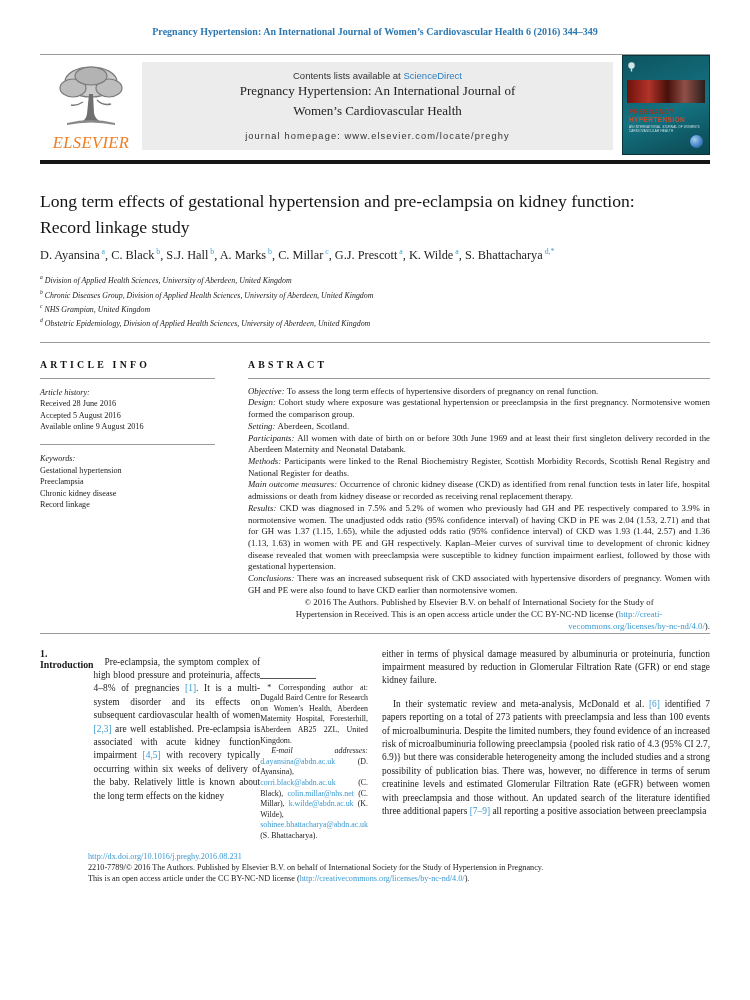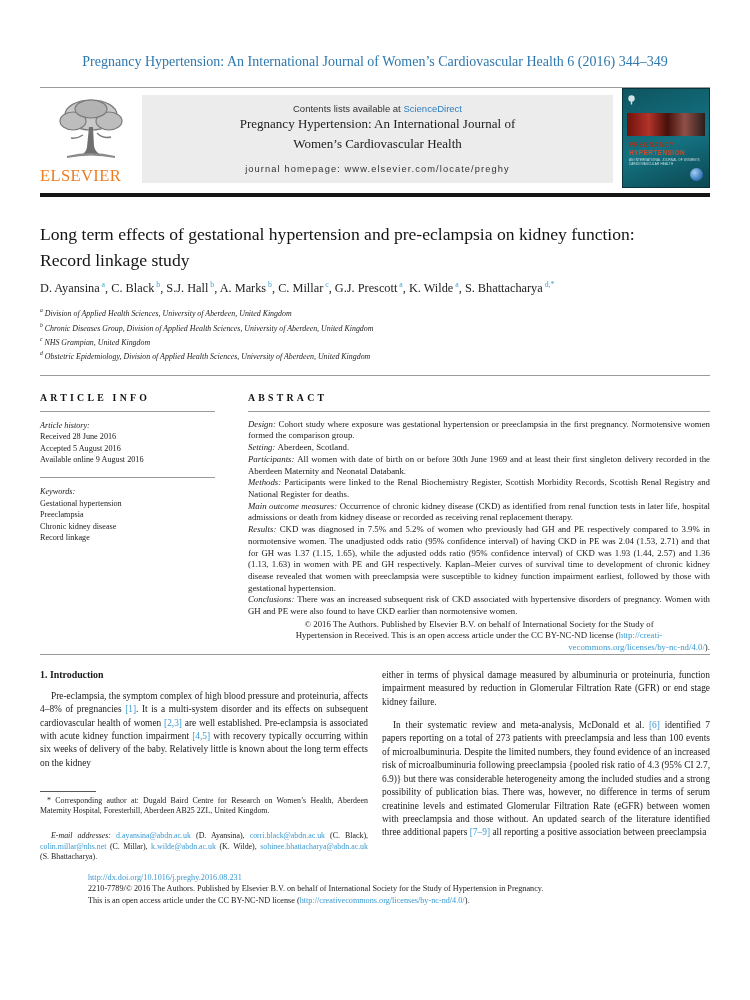--- a/index.html
+++ b/index.html
@@ -4,27 +4,27 @@
 <style>
   html,body{margin:0;padding:0;}
   body{
     width:750px;height:1000px;background:#ffffff;color:#1a1a1a;
     font-family:"Liberation Serif",serif;overflow:hidden;position:relative;
   }
   .page{padding:0 40px;box-sizing:border-box;}
   .lnk{color:#3b99d0;}
   .it{font-style:italic;}
 
-  .citation{padding-top:54px;text-align:center;font-size:14px;color:#2e78b0;}
+  .citation{padding-top:26px;text-align:center;font-size:10px;color:#2e78b0;font-weight:bold;}
 
   .rule{border:0;border-top:1px solid #9a9a9a;margin:0;}
   .rule1{margin-top:17px;}
 
   .header-band{display:flex;margin-top:7px;align-items:flex-start;}
-  .logo{width:102px;}
+  .logo{width:102px;text-align:center;font-style:italic;}
   .logo svg{display:block;margin:0 auto;}
   .elsevier-word{font-size:16.5px;color:#ee7d22;letter-spacing:.4px;margin-top:1px;font-family:"Liberation Serif",serif;}
   .masthead{flex:1;background:#ececec;text-align:center;padding:8px 8px 9px;}
   .contents-line{font-family:"Liberation Sans",sans-serif;font-size:9.5px;color:#333;}
   .journal-title{font-size:13px;line-height:20px;color:#222;}
   .homepage{font-family:"Liberation Sans",sans-serif;font-size:9.3px;letter-spacing:1.1px;color:#333;margin-top:10px;}
 
   .cover{width:88px;height:100px;margin-left:9px;margin-top:-7px;position:relative;
     background:linear-gradient(160deg,#0e5561 0%,#147281 55%,#0b4751 100%);
     border:1px solid #09343c;box-sizing:border-box;}
@@ -61,32 +61,32 @@
   .info-list div{font-size:8.2px;line-height:11.4px;}
   .info-rule{border:0;border-top:1px solid #9a9a9a;margin:12px 0 0;}
   .abs-body{margin-top:7px;}
   .abs-p{margin:0;font-size:8.8px;line-height:11.7px;text-align:justify;}
   .copy{font-size:8.8px;line-height:11.7px;margin-top:1px;}
   .copy .c{text-align:center;}
   .copy .r{text-align:right;}
   .rule3{margin:0;}
 
   .columns{display:flex;gap:14px;margin-top:12px;height:196px;}
-  .colL{width:328px;flex:none;display:flex;flex-direction:column;}
+  .colL{width:328px;flex:none;display:flex;flex-direction:row;}
   .colR{width:328px;flex:none;}
   .intro-h{font-size:9.9px;font-weight:bold;margin:2px 0 0;}
   .body-p{font-size:9.4px;line-height:13.4px;text-align:justify;margin:10px 0 0;}
   .colR .body-p:first-child{margin-top:2px;}
   .ind{text-indent:11px;}
 
   .footnote{margin-top:auto;font-size:7.9px;line-height:10.6px;text-align:justify;color:#222;}
   .fn-rule{width:56px;border:0;border-top:1px solid #555;margin:0 0 4px;}
   .fn-p{margin:0;}
   .fn-p1{text-indent:7px;}
-  .fn-p2{text-indent:11px;margin-top:14px;}
+  .fn-p2{text-indent:11px;}
 
   .bottom{margin-top:9px;font-size:8.2px;line-height:11.4px;}
   .bottom div{margin:0;padding-left:48px;}
 </style>
 </head>
 <body>
 
 <div class="page">
 
   <div class="citation">Pregnancy Hypertension: An International Journal of Women’s Cardiovascular Health 6 (2016) 344–349</div>
@@ -171,20 +171,21 @@
           <div>Preeclampsia</div>
           <div>Chronic kidney disease</div>
           <div>Record linkage</div>
         </div>
     </div>
 
     <div class="abs-col">
       <div class="sec-head">ABSTRACT</div>
       <hr class="head-rule">
       <div class="abs-body">
+          <p class="abs-p"><span class="it">Objective: </span><span>To assess the long term effects of hypertensive disorders of pregnancy on renal function.</span></p>
           <p class="abs-p"><span class="it">Design: </span><span>Cohort study where exposure was gestational hypertension or preeclampsia in the first pregnancy. Normotensive women formed the comparison group.</span></p>
           <p class="abs-p"><span class="it">Setting: </span><span>Aberdeen, Scotland.</span></p>
           <p class="abs-p"><span class="it">Participants: </span><span>All women with date of birth on or before 30th June 1969 and at least their first singleton delivery recorded in the Aberdeen Maternity and Neonatal Databank.</span></p>
           <p class="abs-p"><span class="it">Methods: </span><span>Participants were linked to the Renal Biochemistry Register, Scottish Morbidity Records, Scottish Renal Registry and National Register for deaths.</span></p>
           <p class="abs-p"><span class="it">Main outcome measures: </span><span>Occurrence of chronic kidney disease (CKD) as identified from renal function tests in later life, hospital admissions or death from kidney disease or recorded as receiving renal replacement therapy.</span></p>
           <p class="abs-p"><span class="it">Results: </span><span>CKD was diagnosed in 7.5% and 5.2% of women who previously had GH and PE respectively compared to 3.9% in normotensive women. The unadjusted odds ratio (95% confidence interval) of having CKD in PE was 2.04 (1.53, 2.71) and that for GH was 1.37 (1.15, 1.65), while the adjusted odds ratio (95% confidence interval) of CKD was 1.93 (1.44, 2.57) and 1.36 (1.13, 1.63) in women with PE and GH respectively. Kaplan–Meier curves of survival time to development of chronic kidney disease revealed that women with preeclampsia were susceptible to kidney function impairment earliest, followed by those with gestational hypertension.</span></p>
           <p class="abs-p"><span class="it">Conclusions: </span><span>There was an increased subsequent risk of CKD associated with hypertensive disorders of pregnancy. Women with GH and PE were also found to have CKD earlier than normotensive women.</span></p>
         </div>
       <div class="copy">
         <div class="c"><span>© 2016 The Authors. Published by Elsevier B.V. on behalf of International Society for the Study of</span></div>

